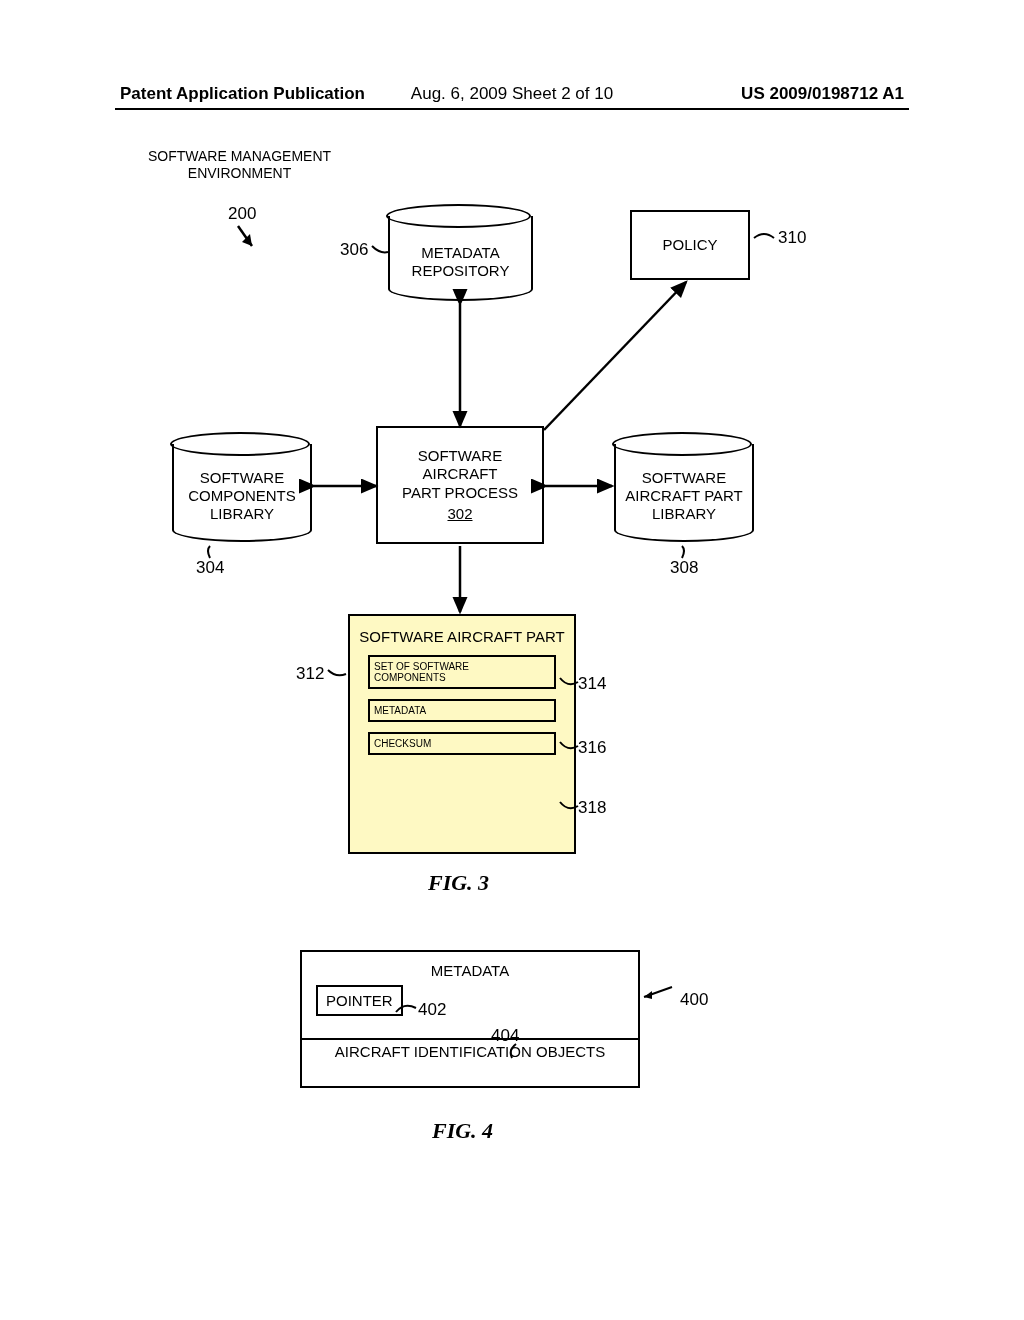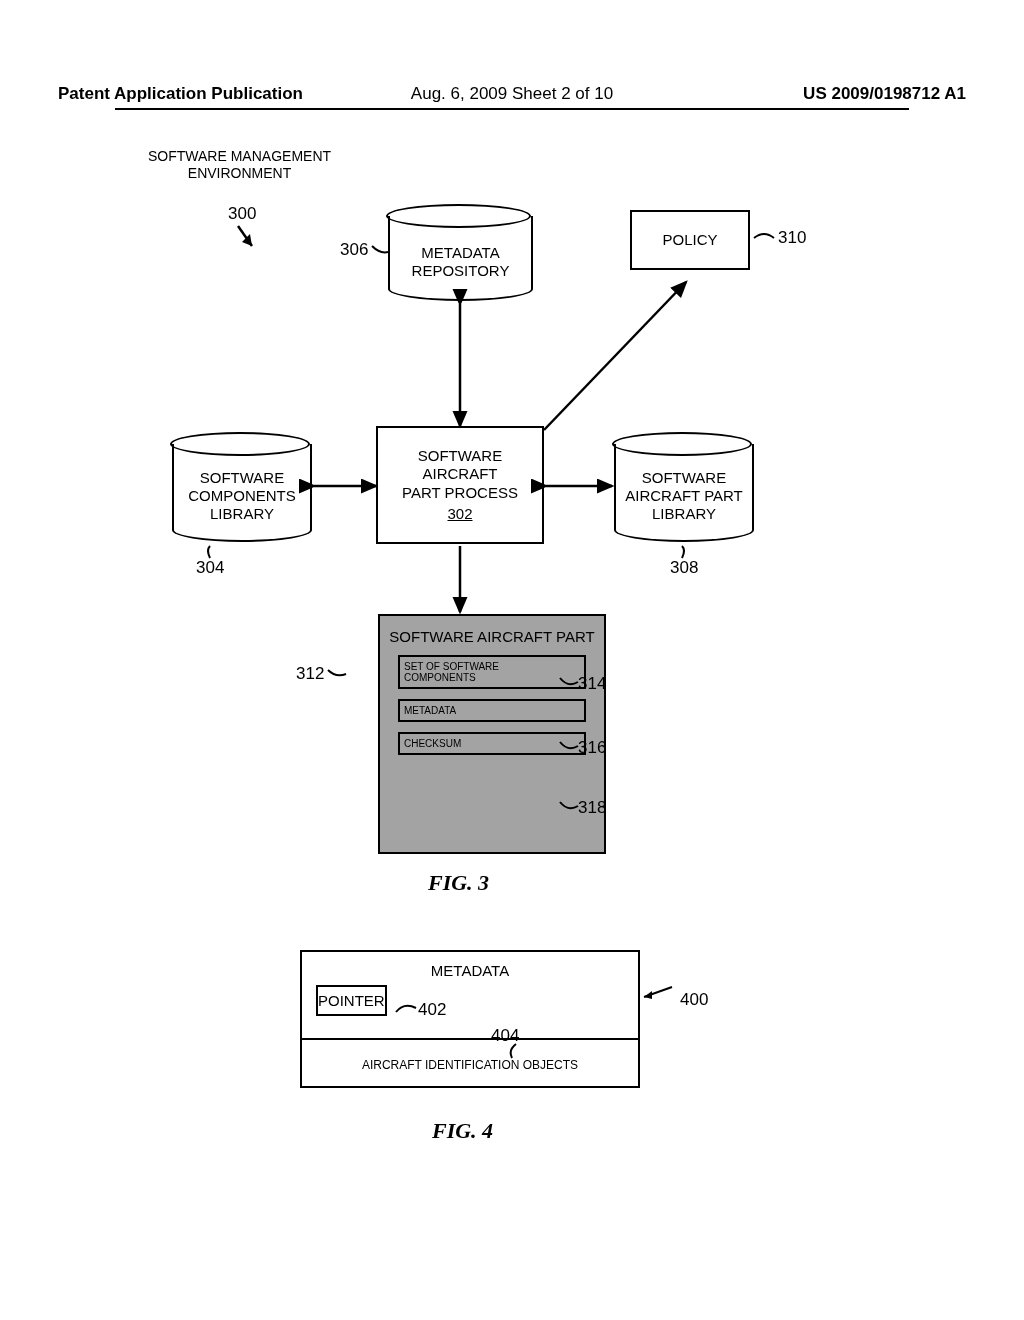--- a/index.html
+++ b/index.html
@@ -10,21 +10,21 @@
       height: 1320px;
       position: relative;
     }
     .header {
       position: absolute;
       top: 84px;
       left: 0;
       width: 100%;
       display: flex;
       justify-content: space-between;
-      padding: 0 58px;
+      padding: 0 120px;
       font-size: 17px;
     }
     .header-left { font-weight: bold; }
     .header-center { position: absolute; left: 50%; transform: translateX(-50%); }
     .header-right { font-weight: bold; }
     .header-divider {
       position: absolute;
       top: 108px;
       left: 115px;
       right: 115px;
@@ -105,22 +105,21 @@
     }
     svg.connector {
       position: absolute;
       overflow: visible;
       pointer-events: none;
     }
     .underline { text-decoration: underline; }
     .sap-container {
       position: absolute;
       border: 2.5px solid black;
-      background: #a3a3a3;
-      margin-left: 30px;
+      background: #fef9c3;
     }
     .sap-title {
       text-align: center;
       font-size: 15px;
       padding: 12px 0 6px;
     }
     .sap-inner {
       border: 2.5px solid black;
       margin: 4px 18px 10px;
       text-align: left;
@@ -128,67 +127,67 @@
       padding: 4px 4px;
     }
     .fig4-container {
       position: absolute;
       border: 2.5px solid black;
     }
     .fig4-title { text-align: center; font-size: 15px; padding: 10px 0 6px; }
     .fig4-pointer {
       border: 2.5px solid black;
       font-size: 15px;
-      padding: 5px 0;
+      padding: 5px 8px;
       margin-left: 14px;
       display: inline-block;
     }
     .fig4-aio {
       border-top: 2.5px solid black;
       text-align: center;
-      font-size: 12px;
-      padding: 18px 0;
+      font-size: 15px;
+      padding: 3px 0;
       margin-top: 22px;
     }
   </style>
 </head>
 <body>
 
 <div class="header">
   <span class="header-left">Patent Application Publication</span>
   <span class="header-center">Aug. 6, 2009  Sheet 2 of 10</span>
   <span class="header-right">US 2009/0198712 A1</span>
 </div>
 <div class="header-divider"></div>
 
 <div class="diagram-area">
 
   <div class="env-label">
     <div>SOFTWARE MANAGEMENT</div>
     <div>ENVIRONMENT</div>
   </div>
-  <div class="env-ref">300</div>
+  <div class="env-ref">200</div>
   <svg class="connector env-arrow-indicator" width="24" height="30">
     <line x1="6" y1="2" x2="20" y2="22" stroke="black" stroke-width="2.5"></line>
     <polygon points="20,22 10,18 18,10" fill="black"></polygon>
   </svg>
 
   <div class="cylinder" style="top:68px; left:388px; width:145px;">
     <div class="cylinder-top" style="width:145px; height:24px; top:-12px; left:-2.5px;"></div>
     <div class="cylinder-body" style="width:145px; height:85px; padding-top:8px;">
       <span style="white-space:pre-line;">METADATA
 REPOSITORY</span>
     </div>
   </div>
   <div class="ref-label" style="top:92px; left:340px;">306</div>
   <svg class="connector" style="top:96px; left:370px;" width="22" height="14">
     <path d="M2,2 Q10,10 18,8" stroke="black" stroke-width="2" fill="none"></path>
   </svg>
 
-  <div class="rect-box" style="top:62px; left:630px; width:120px; height:60px;">
+  <div class="rect-box" style="top:62px; left:630px; width:120px; height:70px;">
     <span>POLICY</span>
   </div>
   <div class="ref-label" style="top:80px; left:778px;">310</div>
   <svg class="connector" style="top:84px; left:752px;" width="26" height="14">
     <path d="M2,6 Q12,-2 22,6" stroke="black" stroke-width="2" fill="none"></path>
   </svg>
 
   <div class="cylinder" style="top:296px; left:172px; width:140px;">
     <div class="cylinder-top" style="width:140px; height:24px; top:-12px; left:-2.5px;"></div>
     <div class="cylinder-body" style="width:140px; height:98px; padding-top:8px;">

